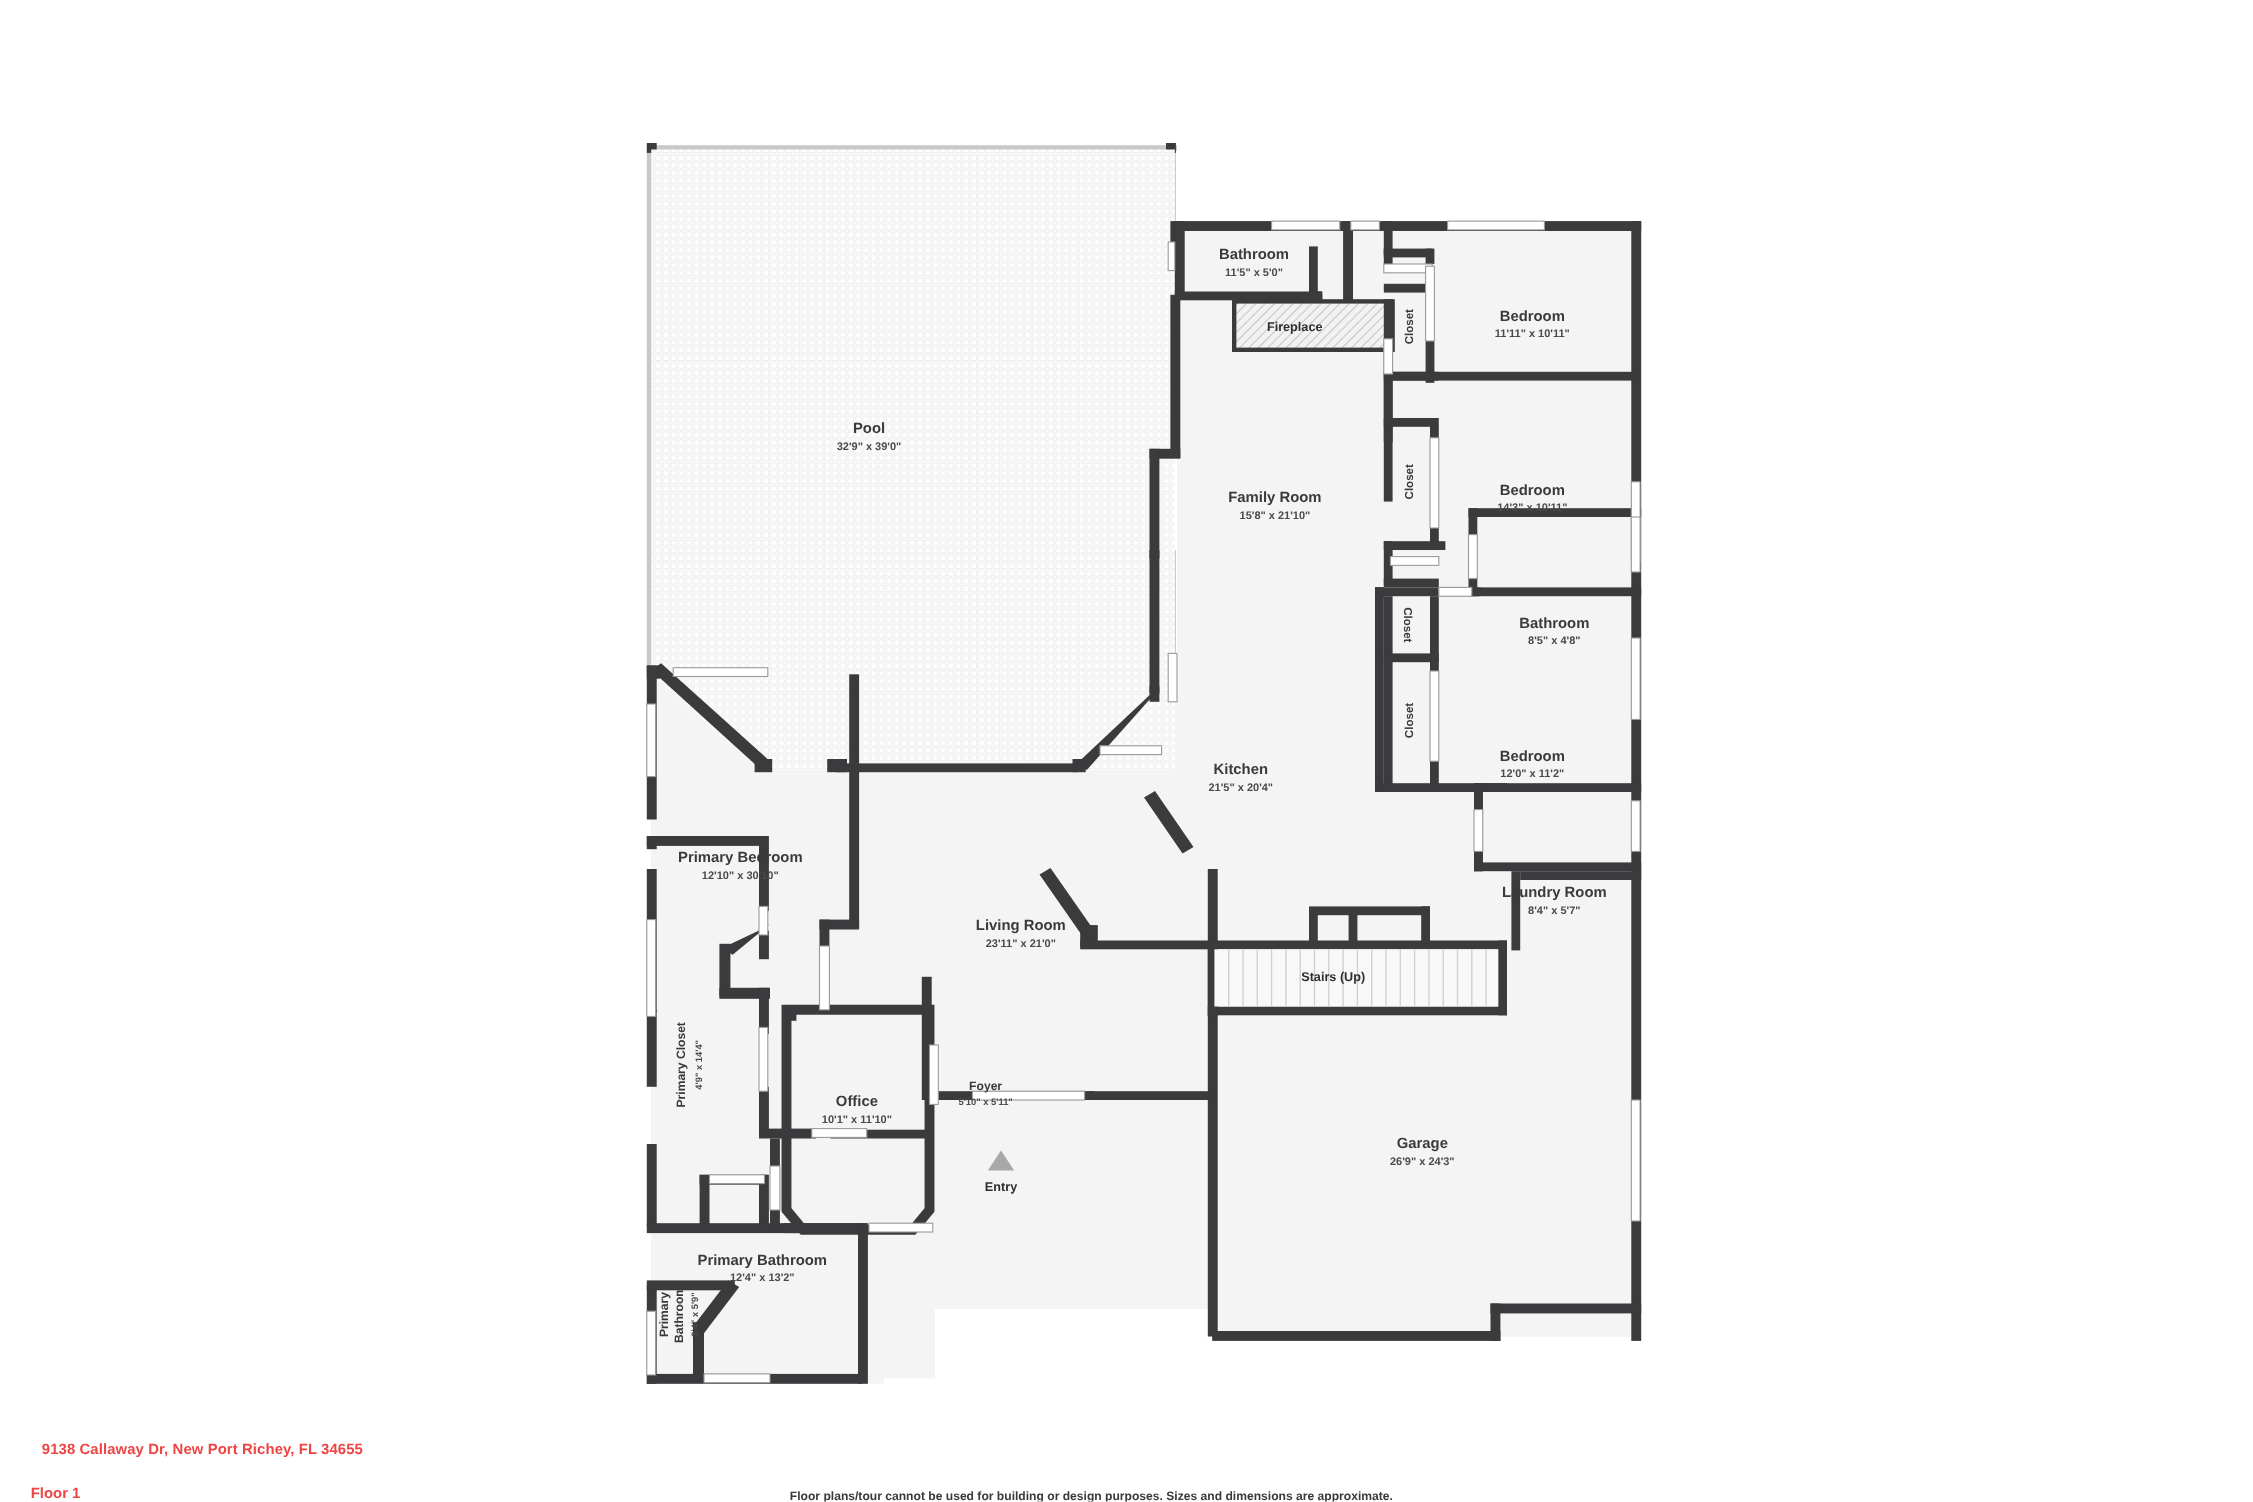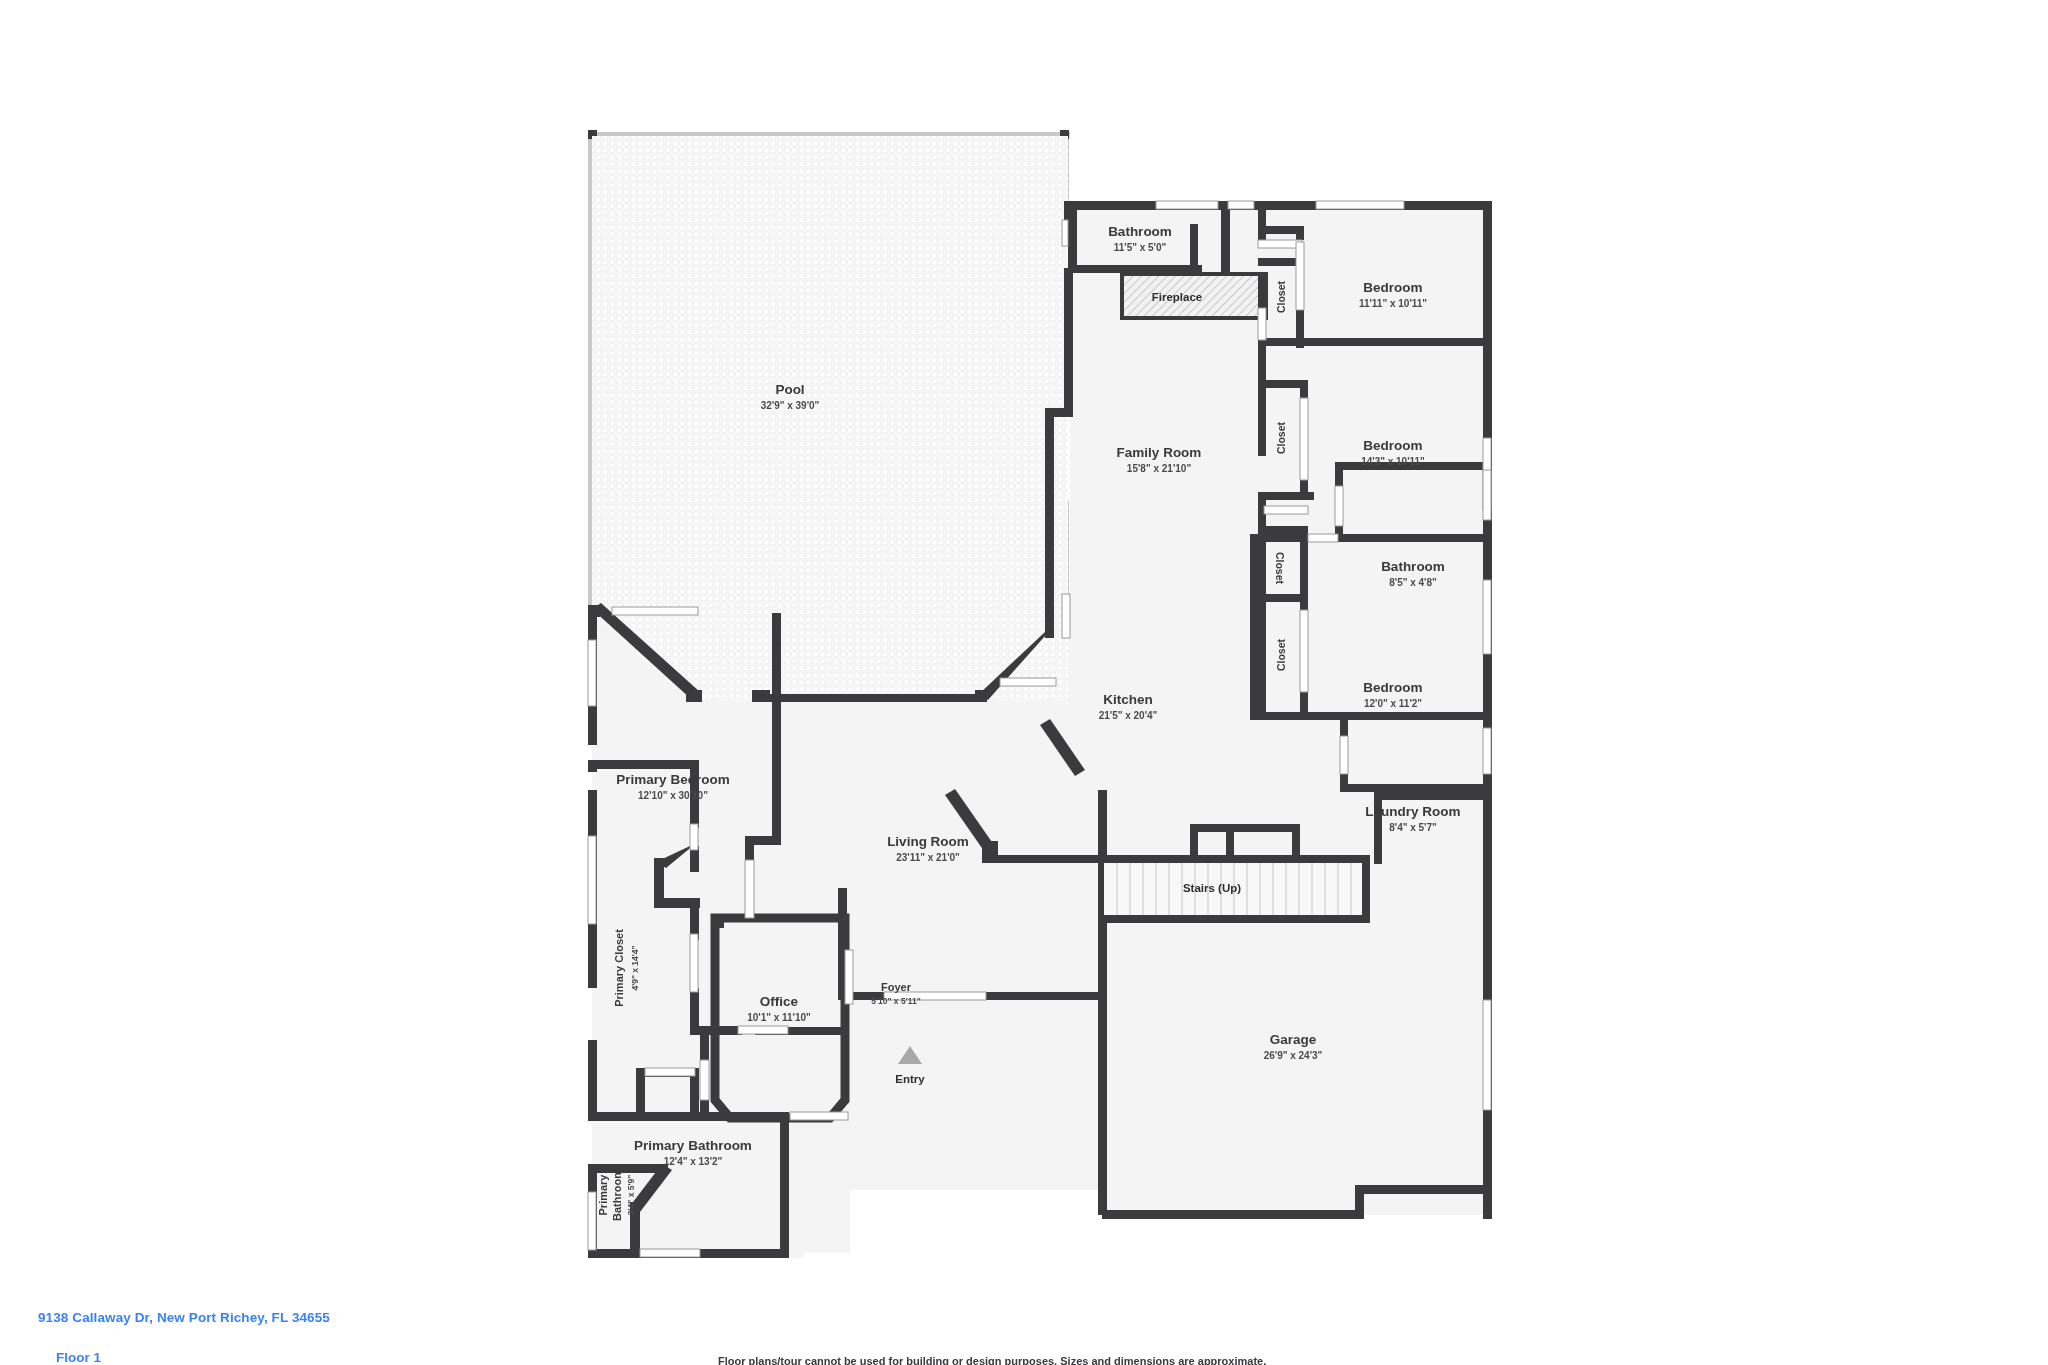--- a/index.html
+++ b/index.html
@@ -69,31 +69,31 @@
     font-family: "Liberation Sans", sans-serif;
     font-size: 11.5px;
     font-weight: bold;
     fill: #2e2e30;
     text-anchor: middle;
     dominant-baseline: middle;
   }
   .footer {
     position: absolute;
     font-family: "Liberation Sans", sans-serif;
-    color: #3b82f6;
+    color: #ef4444;
   }
   #addr-line {
     left: 38px;
     top: 1310px;
     font-size: 13.5px;
     font-weight: bold;
     letter-spacing: .1px;
   }
   #floor-line {
-    left: 56px;
+    left: 28px;
     top: 1350px;
     font-size: 13.5px;
     font-weight: bold;
   }
   #disclaimer-line {
     left: 718px;
     top: 1355px;
     font-size: 11px;
     font-weight: bold;
     color: #3a3a3c;

